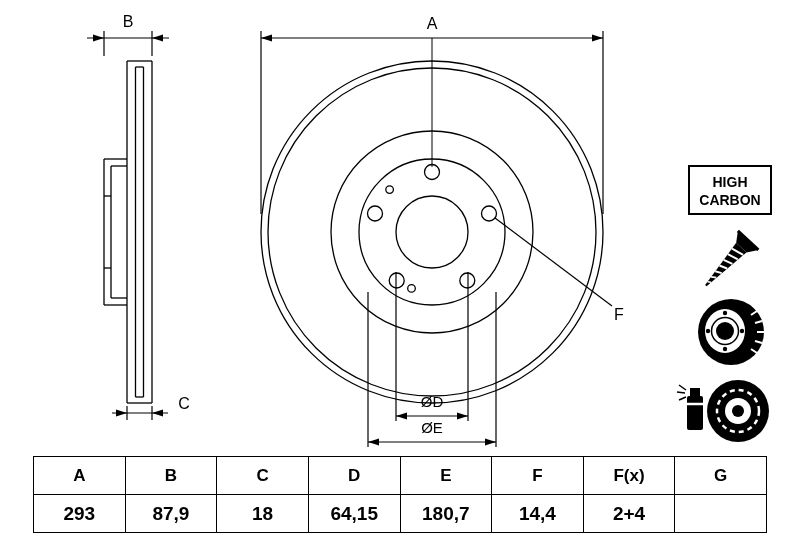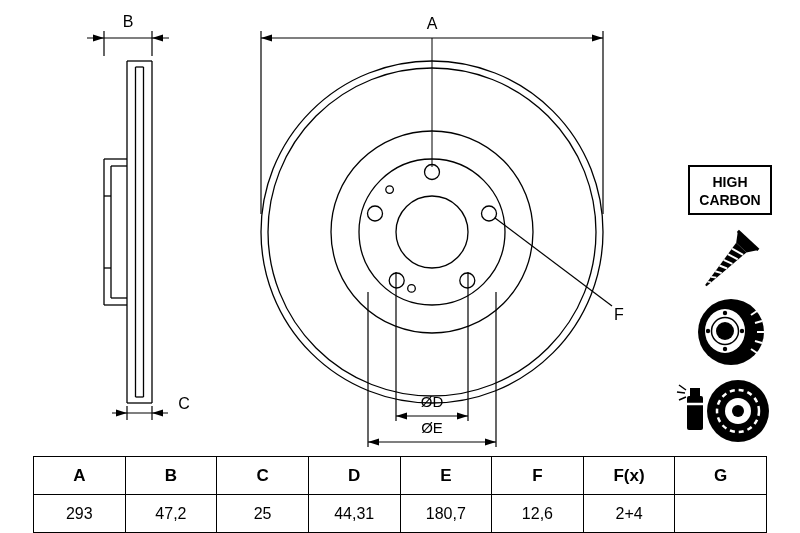--- a/index.html
+++ b/index.html
@@ -1,21 +1,21 @@
 <!DOCTYPE html>
 <html><head>
 <meta charset="utf-8">
 <style>
   html,body{margin:0;padding:0;background:#fff;}
   .page{position:relative;width:800px;height:533px;background:#fff;font-family:"Liberation Sans",sans-serif;overflow:hidden;}
   .drawing{position:absolute;left:0;top:0;}
   .dim-table{position:absolute;left:33px;top:456px;width:734px;border-collapse:collapse;table-layout:fixed;}
   .dim-table th,.dim-table td{border:1.5px solid #000;text-align:center;vertical-align:middle;color:#000;padding:0;background:#fff;}
   .dim-table th{font-size:17px;font-weight:bold;height:37px;}
-  .dim-table td{font-size:16px;font-weight:normal;height:37px;}
+  .dim-table td{font-size:19px;font-weight:bold;height:37px;}
   text{font-family:"Liberation Sans",sans-serif;fill:#000;}
 </style>
 </head>
 <body>
 
 <div class="page">
 
   <svg class="drawing" width="800" height="455" viewBox="0 0 800 455">
 
     <g stroke="#000" stroke-width="1.3" fill="none">
@@ -162,24 +162,24 @@
         <th>D</th>
         <th>E</th>
         <th>F</th>
         <th>F(x)</th>
         <th>G</th>
       </tr>
     </thead>
     <tbody>
       <tr>
         <td>293</td>
-        <td>47,2</td>
-        <td>25</td>
-        <td>44,31</td>
+        <td>87,9</td>
+        <td>18</td>
+        <td>64,15</td>
         <td>180,7</td>
-        <td>12,6</td>
+        <td>14,4</td>
         <td>2+4</td>
         <td></td>
       </tr>
     </tbody>
   </table>
 
 </div>
 
 </body></html>

